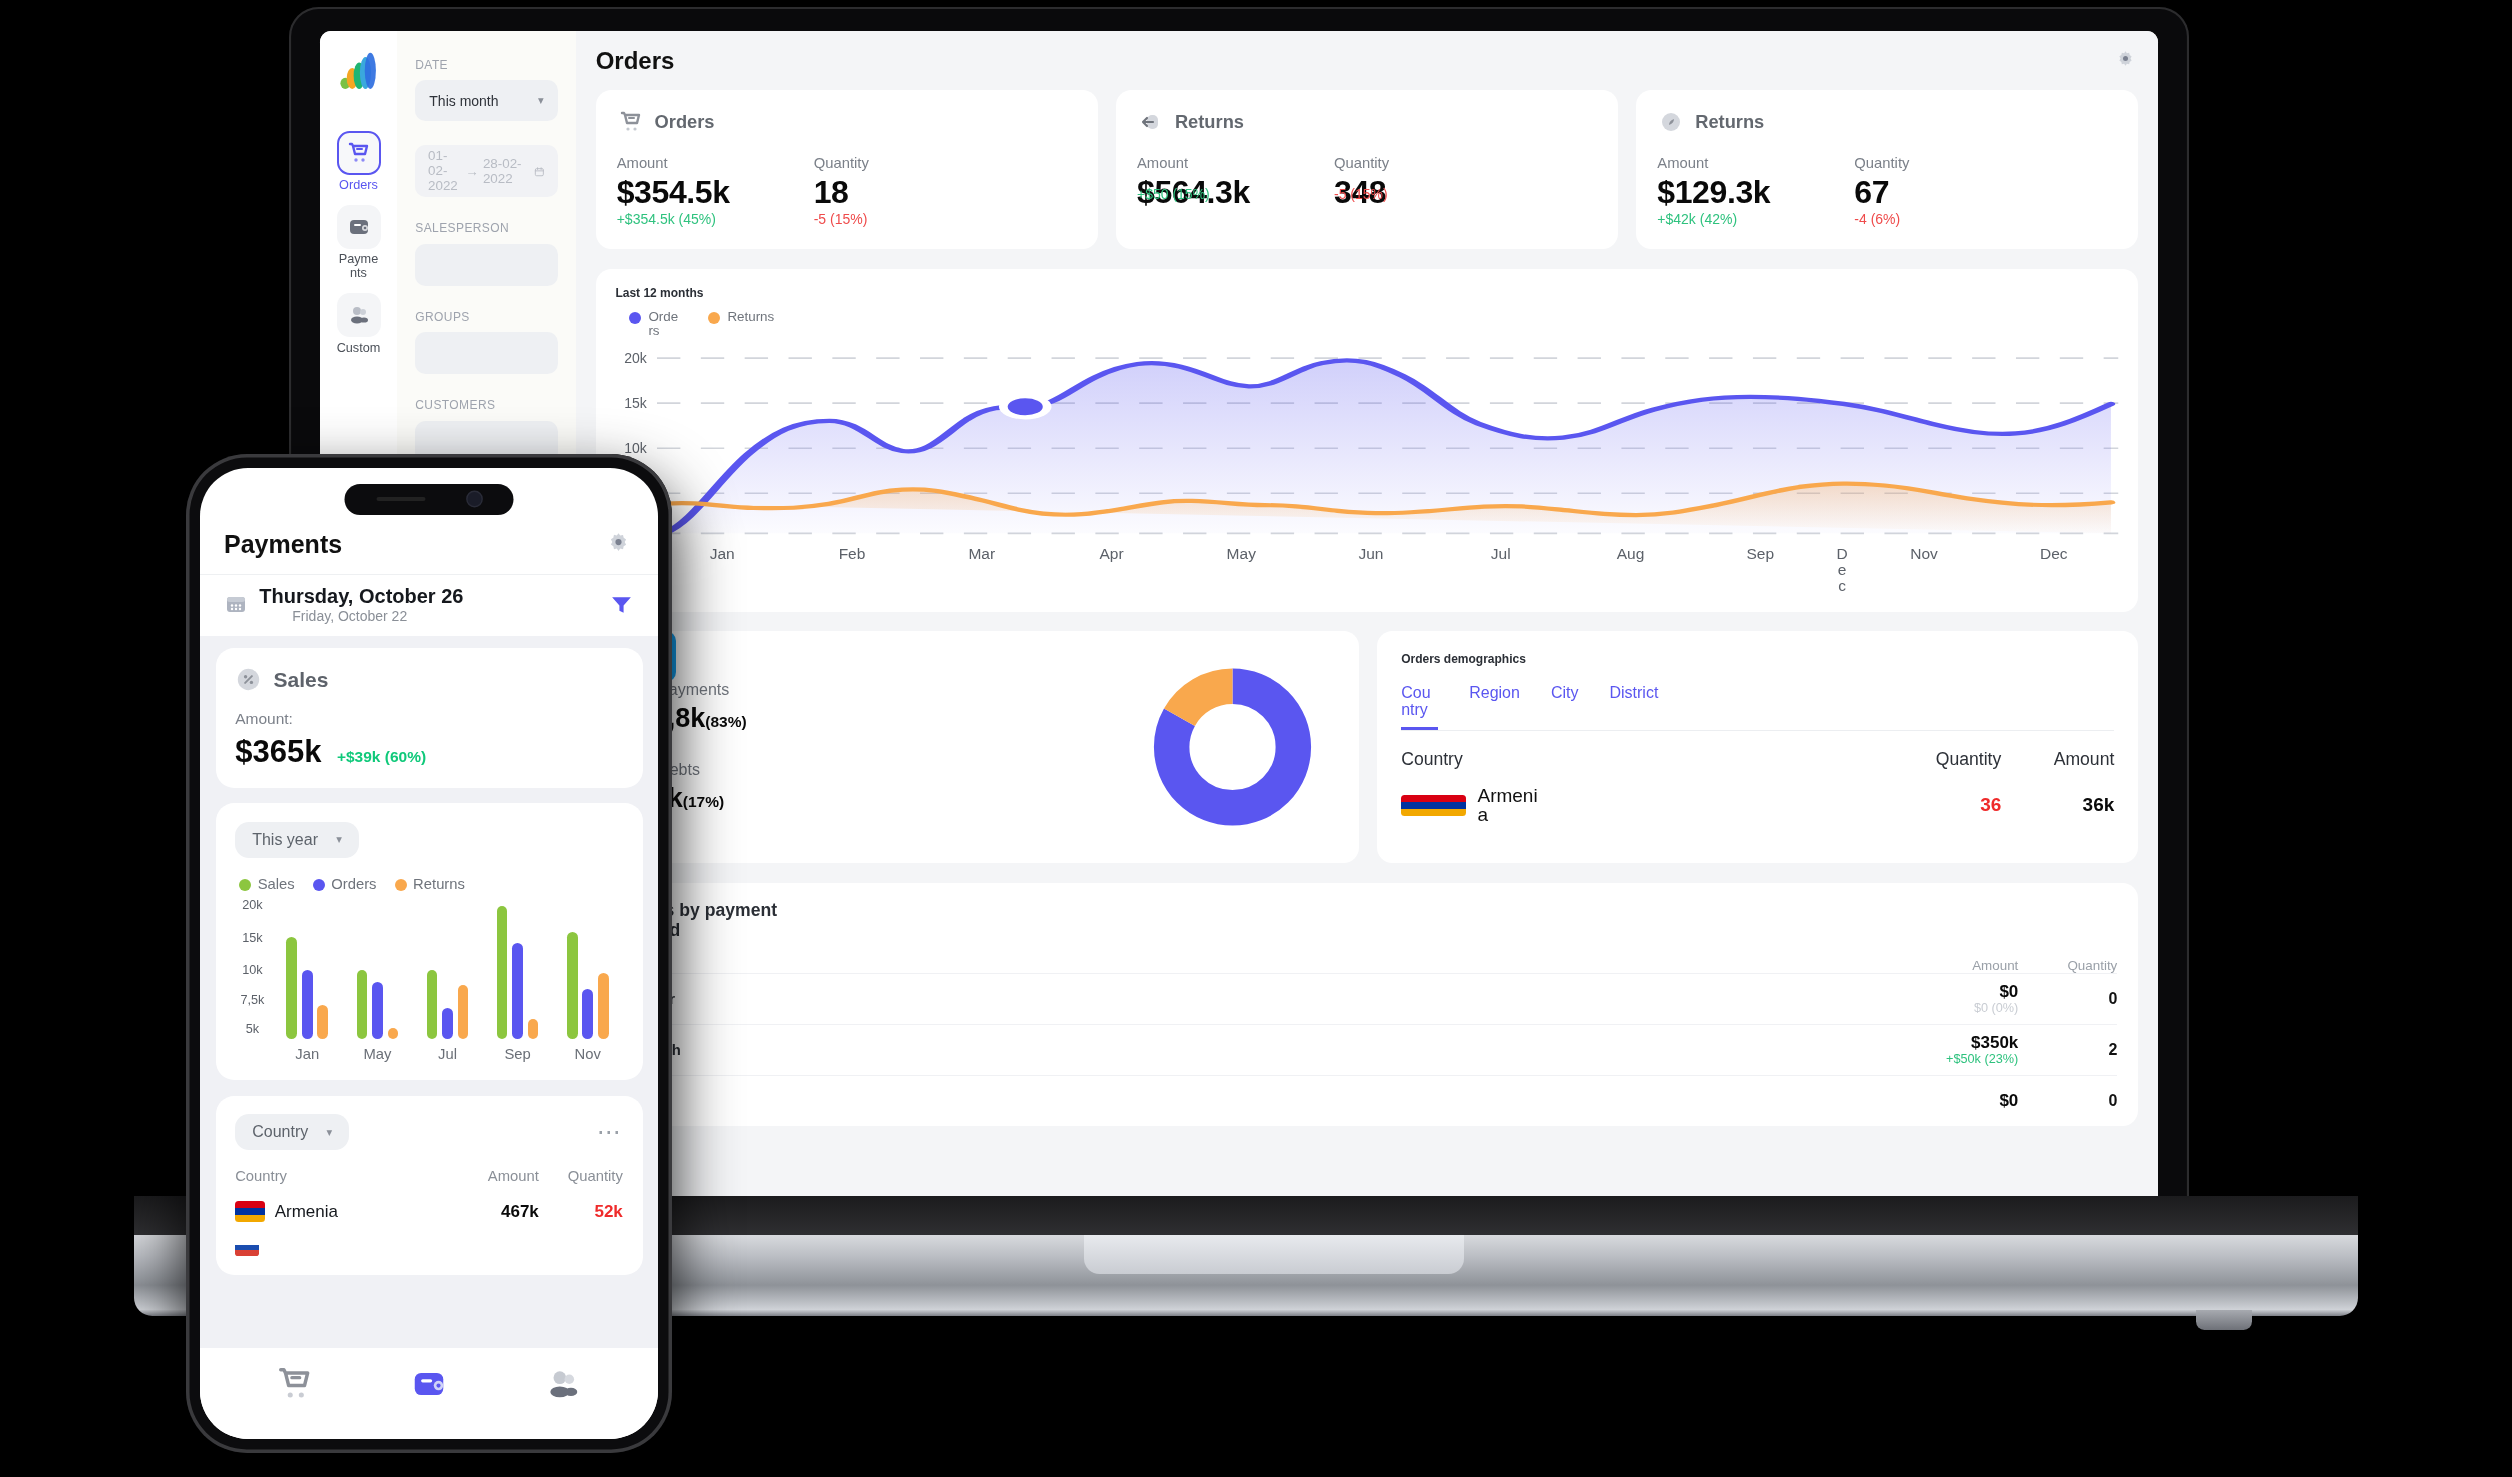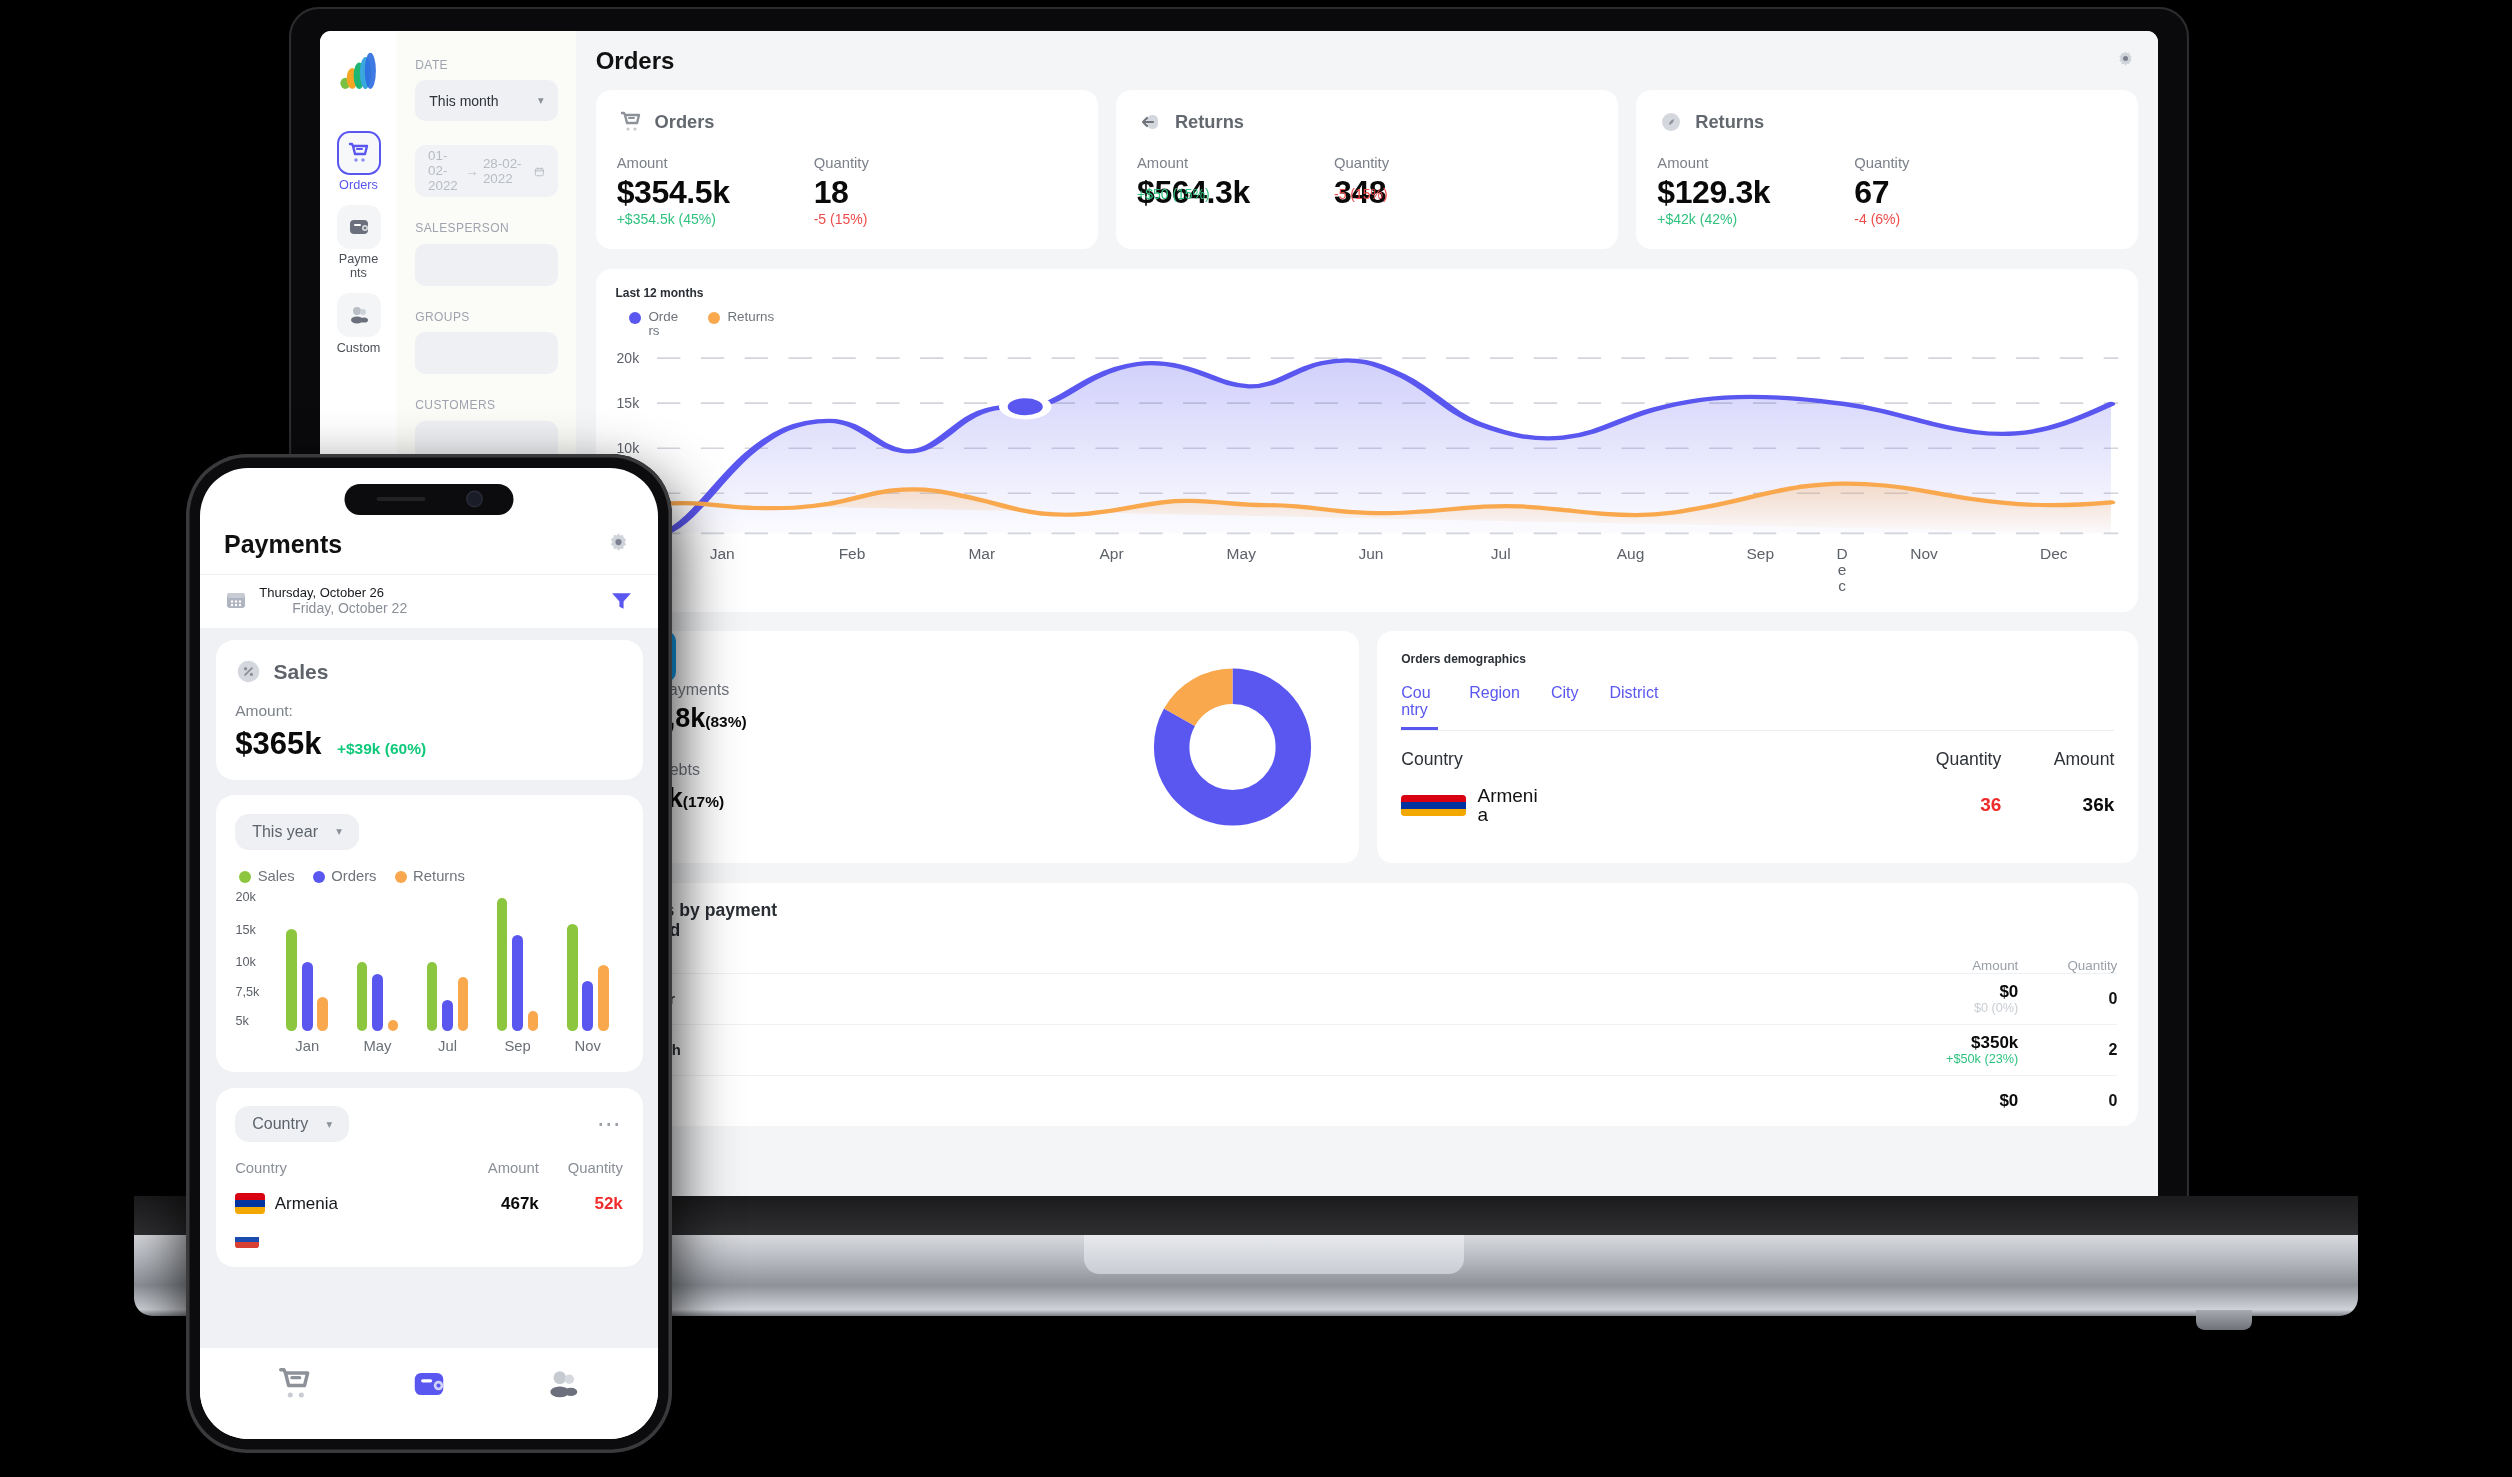--- a/index.html
+++ b/index.html
@@ -73,21 +73,21 @@
   .panel-title { font-size:12px; font-weight:600; color:#2b2f36; }
   .chart-card { margin-bottom:19.7px; }
   .legend { display:flex; align-items:flex-start; gap:28px; margin:9.9px 0 4.2px 14px; }
   .lg { display:flex; align-items:flex-start; gap:7px; font-size:13.4px; color:#6f747c; }
   .dot { width:12px; height:12px; border-radius:50%; margin-top:2.1px; flex-shrink:0; }
   .lg-txt { width:32px; line-height:1.05; word-break:break-all; }
   .lg-txt.wide { width:auto; }
   .line-wrap { display:flex; height:204px; }
   .yaxis { width:42px; position:relative; }
   .ytick { position:absolute; right:2.8px; font-size:14px; color:#5c6169;
-           text-align:left; width:38px; line-height:1.05; transform:translateY(-50%); }
+           text-align:center; width:38px; line-height:1.05; transform:translateY(-50%); }
   .ytick.split { word-break:break-all; }
   .plot { flex:1; position:relative; }
   .xaxis { display:flex; margin-left:42px; }
   .xtick { flex:1; font-size:15.5px; color:#5c6169; text-align:center; line-height:1.05;
            word-break:break-all; padding:0 9.9px; }
 
   
   .mid-row { display:flex; gap:18.3px; margin-bottom:19.7px; }
   .donut-card { flex:1; display:flex; align-items:center; justify-content:space-between;
                 padding:28px 42px; min-height:197px; }
@@ -137,21 +137,21 @@
   .ph-speaker { width:49px; height:4.9px; background:#222; border-radius:2.8px; }
   .ph-cam { width:14px; height:14px; border-radius:50%; background:#1a1c28;
             box-shadow:0 0 0 1.4px #2a2c38; }
   .ph-inner { position:absolute; inset:0; padding-top:51px; display:flex; flex-direction:column; }
   .ph-head { display:flex; align-items:center; justify-content:space-between;
              padding:9.9px 24px 14px 24px; }
   .ph-title { font-size:25px; font-weight:700; color:#111; }
   .ph-datebar { display:flex; align-items:center; justify-content:space-between;
                 padding:9.9px 24px 12.7px 24px; border-top:1.1px solid #eef0f2; }
   .ph-dl { display:flex; align-items:center; gap:11.3px; }
-  .ph-d1 { font-size:13px; font-weight:400; color:#15181d; }
+  .ph-d1 { font-size:20px; font-weight:700; color:#15181d; }
   .ph-d2 { font-size:14px; color:#8a8f97;margin-left:33px; }
   .ph-scroll { flex:1; background:#f0f1f5; padding:11.3px 15.5px 0 15.5px; overflow:hidden; }
   .ph-card { background:#fff; border-radius:18.3px; padding:18.3px 19.7px; margin-bottom:15.5px; }
   .ph-sales-h { display:flex; align-items:center; gap:11.3px; margin-bottom:17px; }
   .ph-sales-n { font-size:21px; font-weight:600; color:#5e636b; }
   .ph-amt-l { font-size:15.5px; color:#7c818a; margin-bottom:5.6px; }
   .ph-amt-row { display:flex; align-items:baseline; gap:15.5px; }
   .ph-amt-v { font-size:31px; font-weight:800; color:#0a0a0a; }
   .ph-amt-d { font-size:15.5px; font-weight:700; color:#0fc97a; }
   .ph-pill { display:inline-flex; align-items:center; gap:18.3px; background:#eef0f3;

